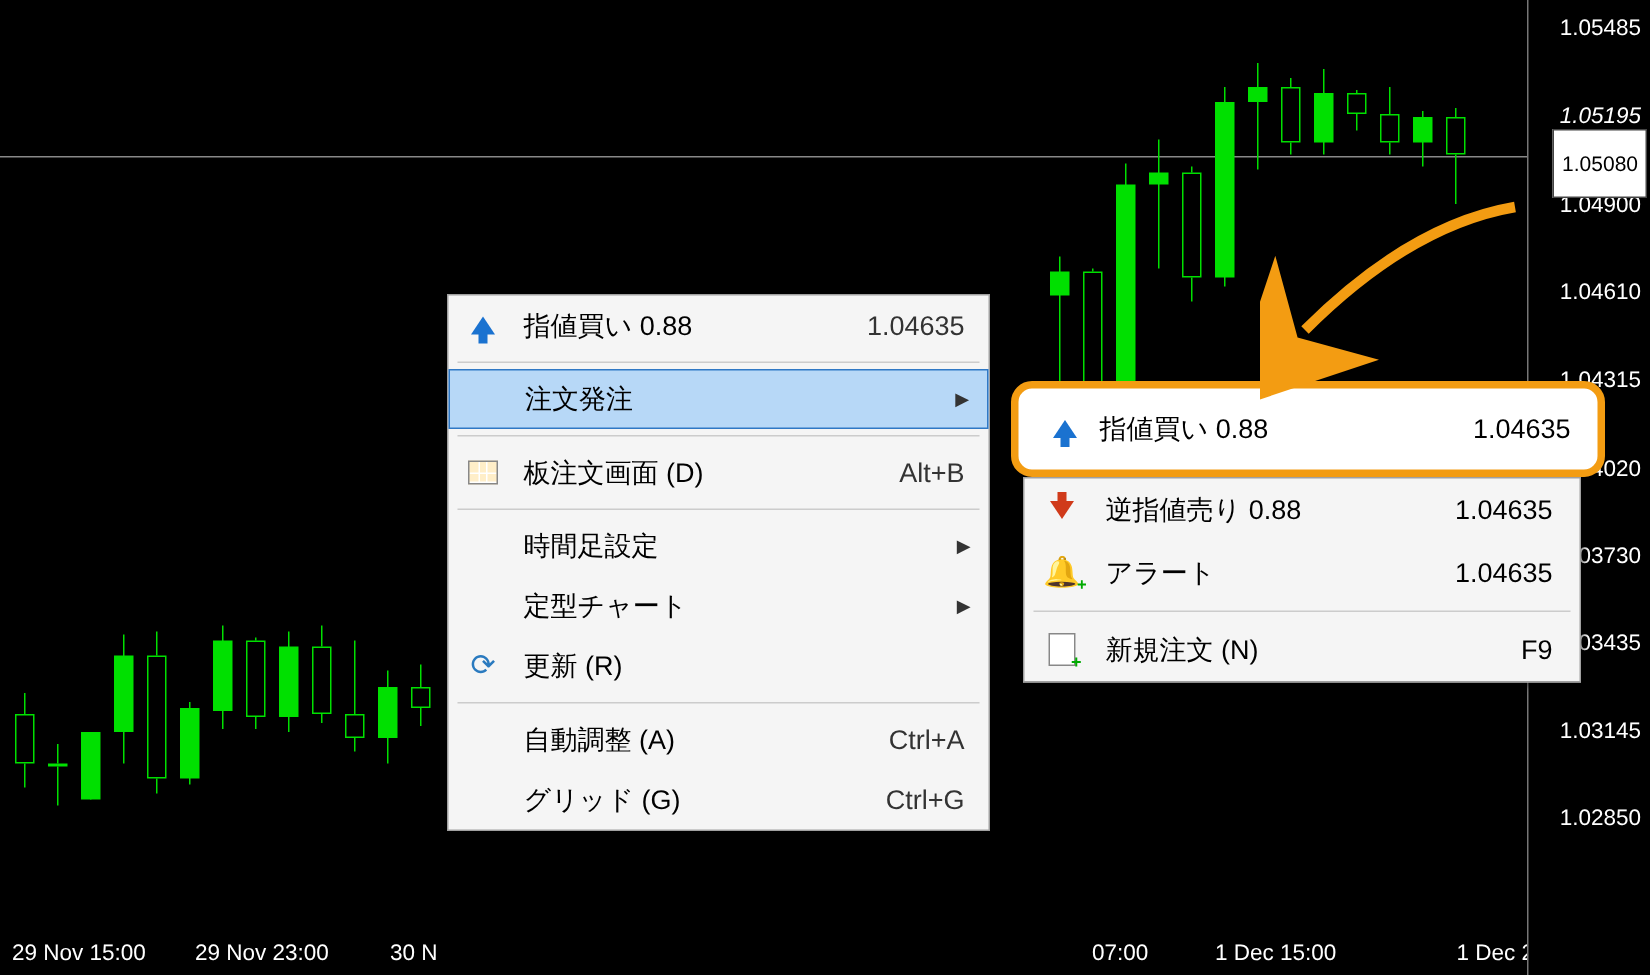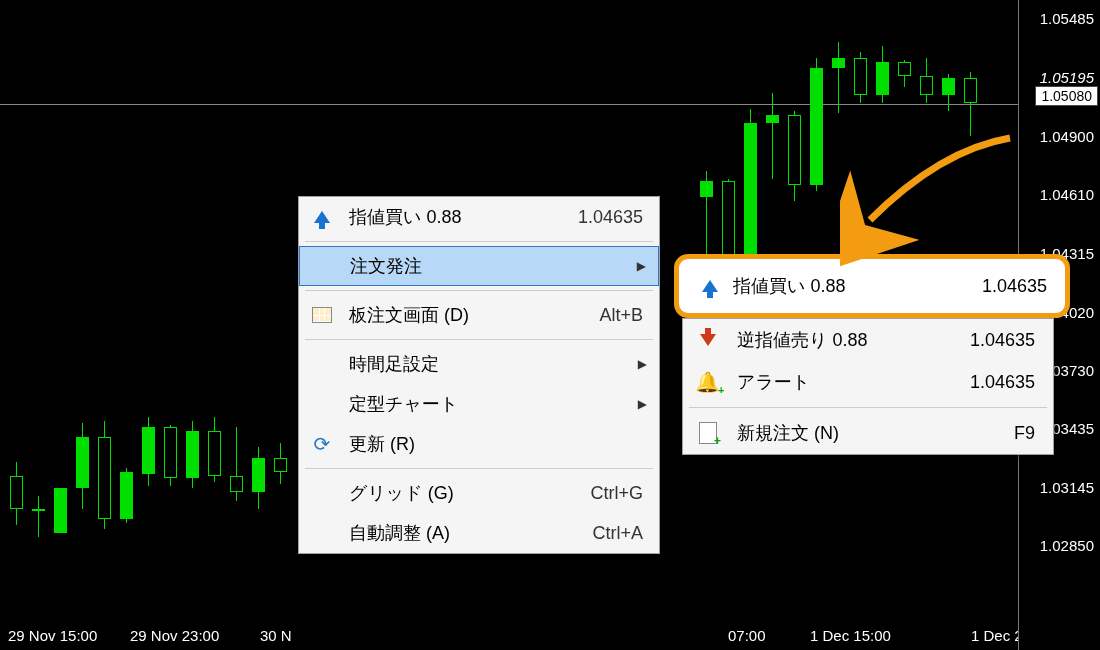--- a/index.html
+++ b/index.html
@@ -4,21 +4,21 @@
 <style>
 html,body{margin:0;padding:0;width:1100px;height:650px;overflow:hidden;font-family:"Yu Gothic","Meiryo","Hiragino Sans",sans-serif;background:#000}
 .stage{position:relative;width:1100px;height:650px}
 
 
 .chart{position:absolute;left:0;top:0;width:1018px;height:650px;background:#000}
 .y-axis{position:absolute;left:1018px;top:0;width:82px;height:650px;background:#000;color:#fff;font-family:"Segoe UI",Arial,sans-serif;font-size:15px}
 .y-tick{position:absolute;right:6px;white-space:nowrap}
 .y-sep{position:absolute;left:0;top:0;width:1px;height:650px;background:#777}
 
-.price-tag{position:absolute;right:2px;background:#fff;color:#000;border:1px solid #444;font-size:14px;padding:1px 5px;font-family:"Segoe UI",Arial,sans-serif}
+.price-tag{position:absolute;right:2px;background:#fff;color:#000;border:1px solid #444;font-size:14px;padding:14px 5px;font-family:"Segoe UI",Arial,sans-serif}
 
 .x-axis{position:absolute;left:0;bottom:6px;height:24px;color:#fff;font-family:"Segoe UI",Arial,sans-serif;font-size:15px}
 .x-tick{position:absolute;bottom:0;white-space:nowrap}
 
 .hline{position:absolute;left:0;width:1018px;height:1px;background:#888}
 
 
 .candle{position:absolute}
 .candle .wick{position:absolute;left:50%;width:1px;margin-left:-0.5px;background:#00e000}
 .candle .body{position:absolute;left:0;width:13px;background:#00e000}
@@ -238,26 +238,26 @@
         <span class="arrow">▶</span>
       </div>
       <div class="row">
         <span class="icn">
           <span class="ic-refresh">⟳</span>
         </span>
         <span class="label">更新 (R)</span>
       </div>
       <div class="sep"></div>
       <div class="row">
+        <span class="label">自動調整 (A)</span>
+        <span class="accel">Ctrl+A</span>
+      </div>
+      <div class="row">
         <span class="label">グリッド (G)</span>
         <span class="accel">Ctrl+G</span>
-      </div>
-      <div class="row">
-        <span class="label">自動調整 (A)</span>
-        <span class="accel">Ctrl+A</span>
       </div>
     </div>
 
 <div class="callout" id="callout" style="left: 674px; top: 254px; width: 386px; height: 54px;">
   <div class="inner">
     <span class="icn">
           <span class="ic-arrow-up" style="position:relative"></span>
         </span>
     <span class="label">指値買い 0.88</span>
     <span class="val">1.04635</span>

